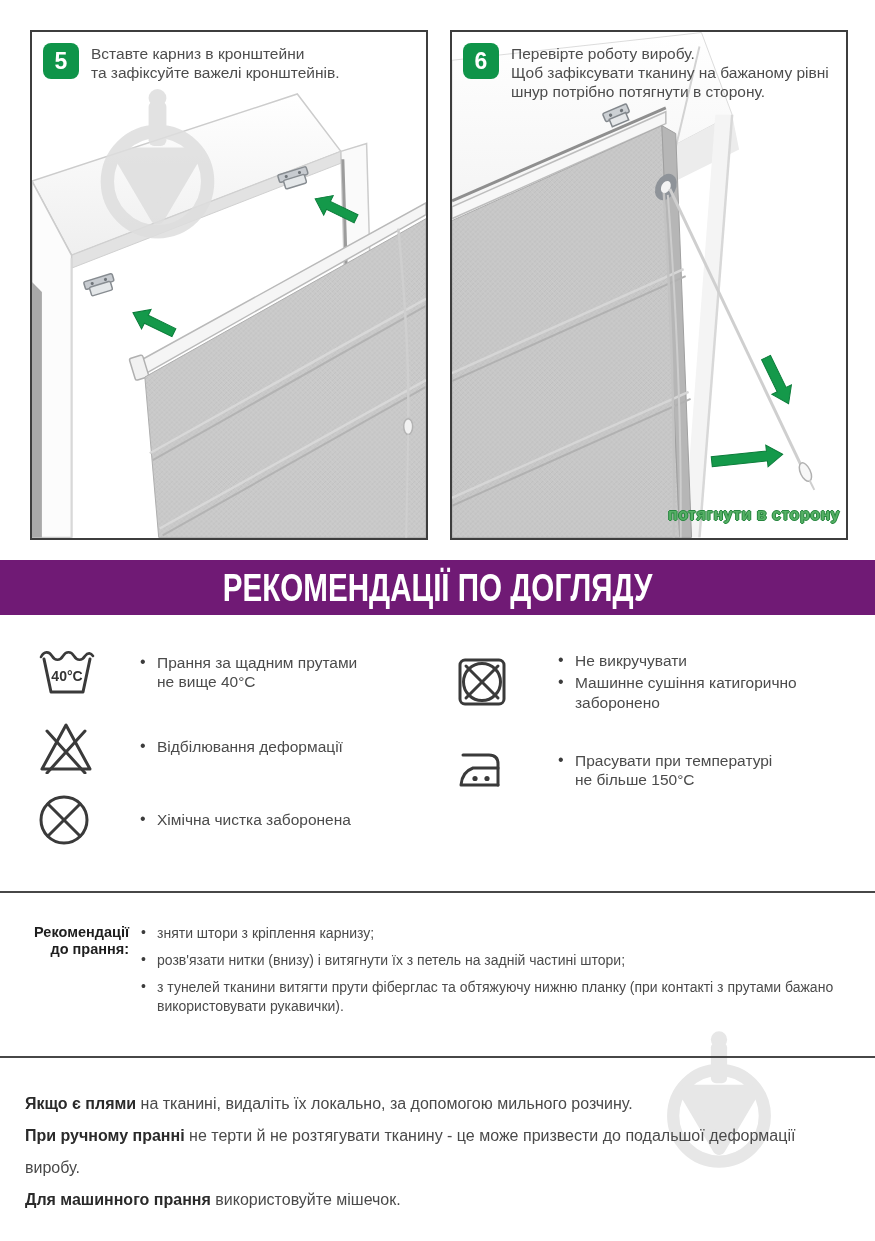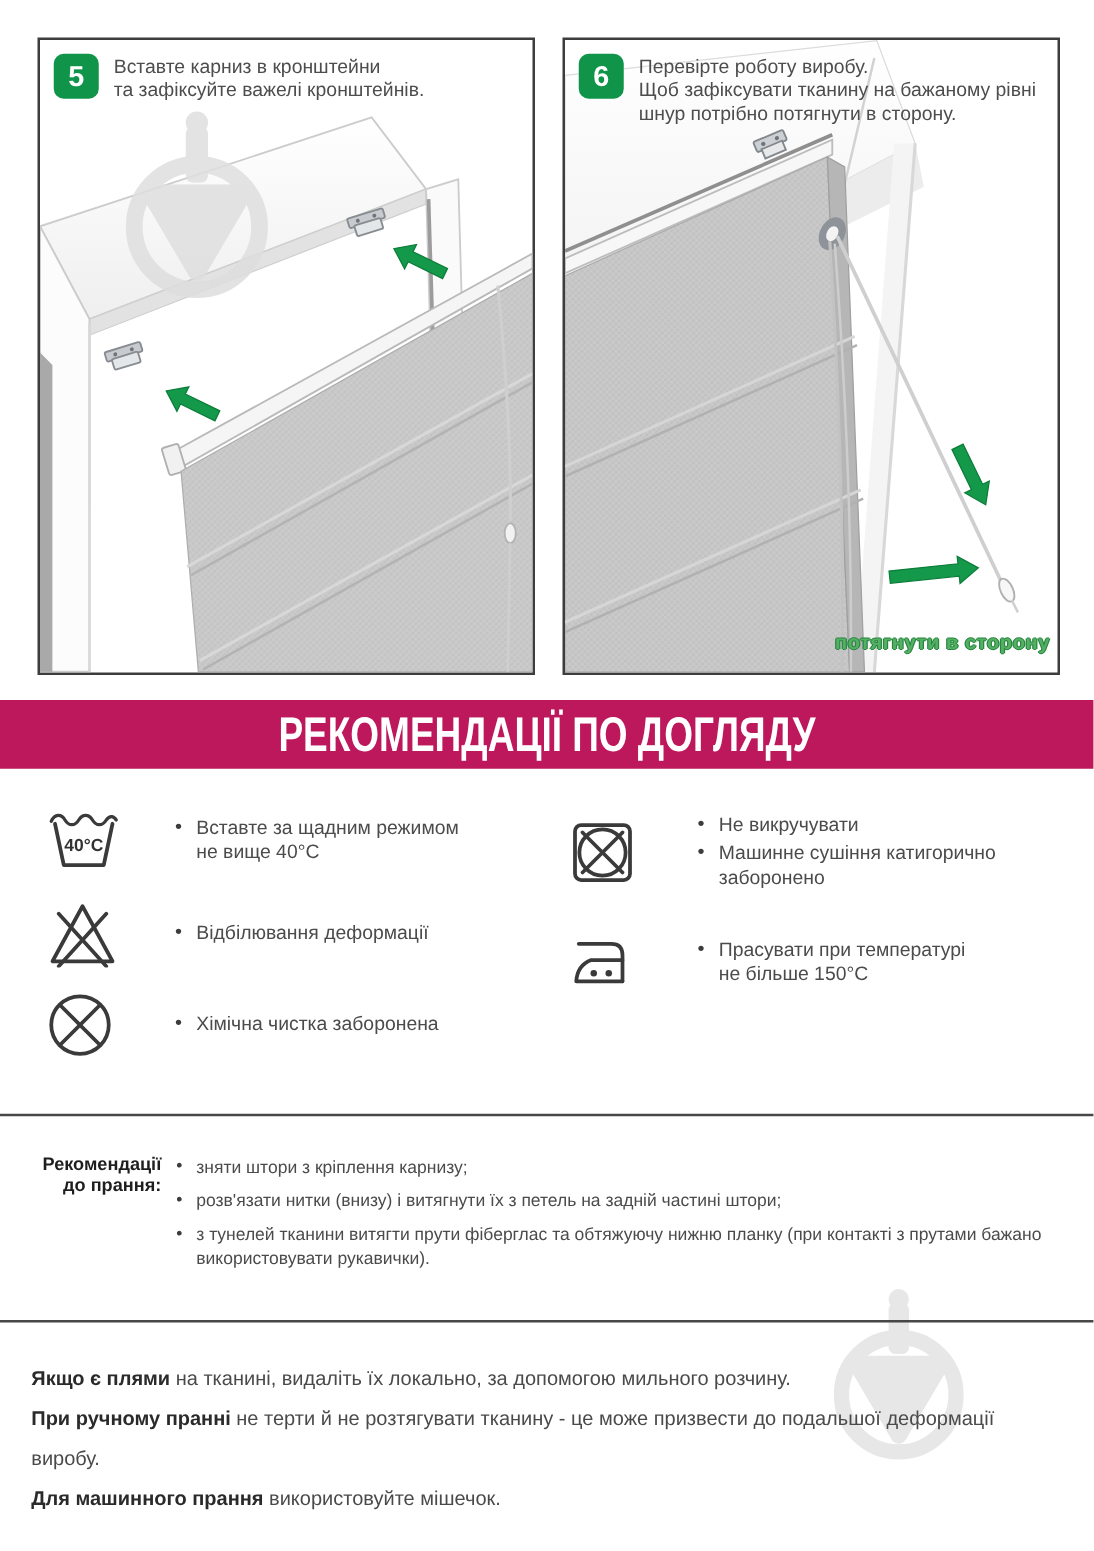--- a/index.html
+++ b/index.html
@@ -15,21 +15,21 @@
   .panel-header{position:absolute;top:11px;left:11px;right:8px;display:flex;gap:12px;z-index:4;}
   .step-badge{width:36px;height:36px;border-radius:8px;background:#0f9449;color:#fff;
               font-size:23px;font-weight:bold;display:flex;align-items:center;justify-content:center;flex:none;}
   .step-text{font-size:15.5px;line-height:1.24;color:#4d4d4d;padding-top:1px;}
   .watermark{position:absolute;pointer-events:none;z-index:3;}
   .callout{position:absolute;left:100px;right:6px;bottom:14px;z-index:4;text-align:right;
            font-size:16px;font-weight:bold;letter-spacing:.5px;color:#55b065;
            text-shadow:-1px 0 #27873f,1px 0 #27873f,0 -1px #27873f,0 1px #27873f;}
 
   
-  .banner{position:absolute;top:560px;left:0;width:875px;height:55px;background:#be185d;
+  .banner{position:absolute;top:560px;left:0;width:875px;height:55px;background:#701a75;
           display:flex;align-items:center;justify-content:center;}
   .banner-text{color:#ffffff;font-size:37px;font-weight:bold;white-space:nowrap;
                transform:scale(.80,1.05);letter-spacing:0;}
 
   
   .care-section{position:absolute;top:648px;left:38px;width:800px;display:grid;
                 grid-template-columns:388px 382px;column-gap:30px;}
   .care-row{display:flex;align-items:center;}
   .care-icon{width:62px;flex:none;display:flex;align-items:center;}
   .care-texts{margin-left:40px;font-size:15.5px;line-height:1.25;color:#4b4b4b;}
@@ -201,21 +201,21 @@
       <div class="care-row">
         <div class="care-icon">
           <svg class="care-svg" width="58" height="48" viewBox="0 0 58 48">
             <path d="M3,9 C6,3 11,3 14,8 C17,13 22,13 25,8 C28,3 33,3 36,8 C39,13 44,13 47,8 C50,4 53,5 55,8" stroke-width="2.6"></path>
             <path d="M6,11 L13,44 L45,44 L52,11"></path>
             <text x="29" y="33" font-size="14" text-anchor="middle">40°C</text>
           </svg>
         </div>
         <div class="care-texts">
           <div class="bullet">
-            <div>Вставте за щадним режимом</div>
+            <div>Прання за щадним прутами</div>
             <div>не вище 40°С</div>
           </div>
         </div>
       </div>
       <div class="care-row mt22">
         <div class="care-icon">
           <svg class="care-svg" width="56" height="54" viewBox="0 0 56 54">
             <path d="M28,5 L4,49 L52,49 Z"></path>
             <path d="M9,11 L47,53"></path>
               <path d="M47,11 L9,53"></path>

